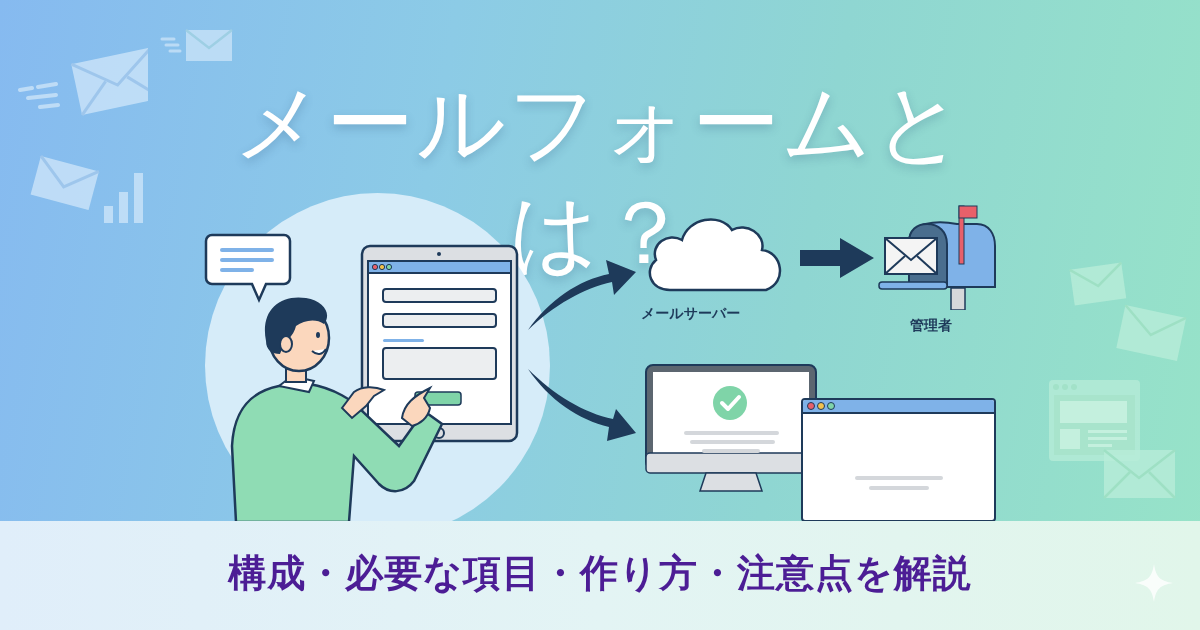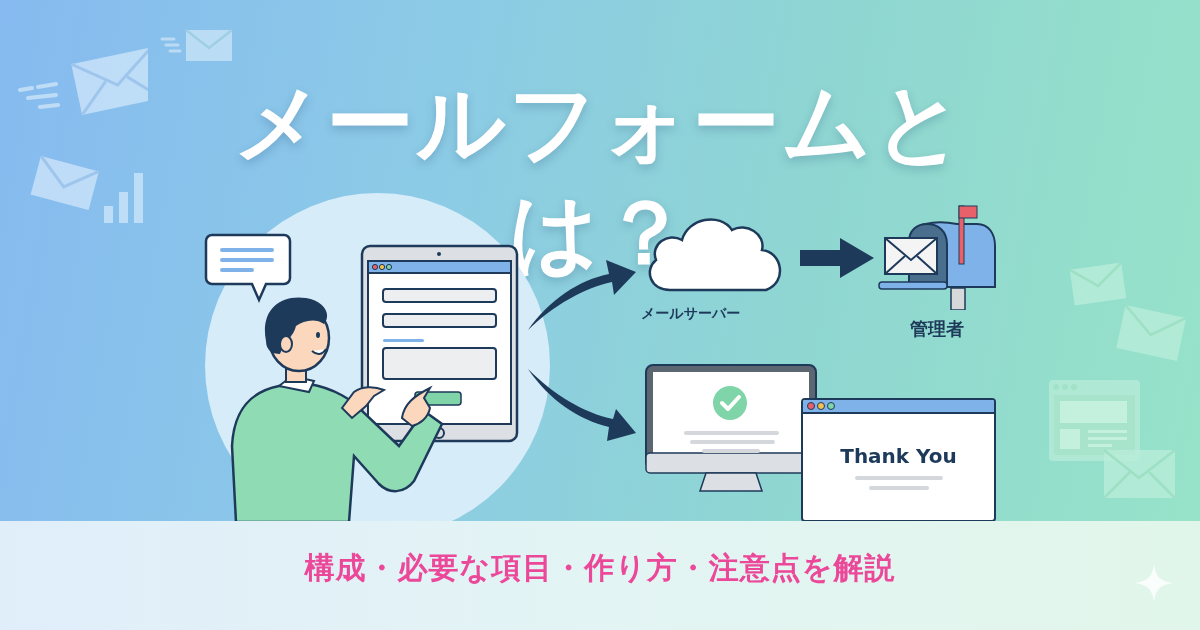--- a/index.html
+++ b/index.html
@@ -5,35 +5,35 @@
   * { box-sizing: border-box; margin: 0; padding: 0; }
   html, body { width: 1200px; height: 630px; overflow: hidden; }
   body {
     position: relative;
     font-family: "DejaVu Sans", "Liberation Sans", sans-serif;
     background: linear-gradient(100deg, #86baf0 0%, #8ccbe6 35%, #8fd6d2 65%, #97e3c8 100%);
   }
   .abs { position: absolute; }
   .title {
     position: absolute; left: 150px; top: 68px; width: 900px; text-align: center;
-    font-size: 88px; font-weight: bold; color: #ffffff; letter-spacing: 2px;
+    font-size: 88px; font-weight: normal; color: #ffffff; letter-spacing: 2px;
     text-shadow: 0 4px 10px rgba(40, 80, 120, 0.25);
     line-height: 110px;
   }
   .circle {
     position: absolute; left: 205px; top: 193px; width: 345px; height: 345px;
     border-radius: 50%; background: #d6ecf9;
   }
   .bottom-band {
     position: absolute; left: 0; top: 521px; width: 1200px; height: 109px;
     background: linear-gradient(90deg, #e0eefa 0%, #e3f4f4 50%, #e1f6ea 100%);
   }
   .subtitle {
     position: absolute; left: 0; top: 548px; width: 1200px; text-align: center;
-    font-size: 30px; font-weight: bold; color: #ec4899; letter-spacing: 1px;
+    font-size: 38px; font-weight: bold; color: #4c1d95; letter-spacing: 1px;
   }
   .label {
     position: absolute; font-weight: bold; color: #1e3a5a;
   }
   .ty-text {
     position: absolute; left: 0; width: 100%; text-align: center;
     font-size: 20px; font-weight: bold; color: #1e3a5a;
   }
 </style>
 </head>
@@ -176,41 +176,40 @@
   <path d="M32,85 V40 C32,20 60,18 80,22 H100 C112,22 118,32 118,44 V85 Z" fill="#7fb2e8" stroke="#1e3a5a" stroke-width="2"></path>
   <path d="M32,85 V40 C32,28 40,22 50,22 C62,22 70,30 70,42 V85 Z" fill="#4a6e8e" stroke="#1e3a5a" stroke-width="2"></path>
   <rect x="2" y="80" width="68" height="7" rx="3" fill="#7fb2e8" stroke="#1e3a5a" stroke-width="1.5"></rect>
   <rect x="8" y="36" width="52" height="36" fill="#f4f4f4" stroke="#1e3a5a" stroke-width="2"></rect>
   <polyline points="8,36 34,58 60,36" fill="none" stroke="#1e3a5a" stroke-width="2"></polyline>
   <line x1="8" y1="72" x2="28" y2="54" stroke="#1e3a5a" stroke-width="2"></line>
   <line x1="60" y1="72" x2="40" y2="54" stroke="#1e3a5a" stroke-width="2"></line>
   <rect x="82" y="4" width="5" height="58" fill="#e8606a" stroke="#1e3a5a" stroke-width="1"></rect>
   <rect x="82" y="4" width="18" height="12" fill="#e8606a" stroke="#1e3a5a" stroke-width="1"></rect>
 </svg>
-<div class="label" style="left:910px;top:317px;font-size:18px;">管理者</div>
+<div class="label" style="left:910px;top:317px;font-size:14px;">管理者</div>
 
 <svg class="abs" style="left:644px;top:363px" width="175" height="135" viewBox="0 0 175 135">
   <rect x="2" y="2" width="170" height="104" rx="7" fill="#5c6670" stroke="#1e3a5a" stroke-width="2"></rect>
   <rect x="9" y="9" width="156" height="88" fill="#ffffff"></rect>
   <rect x="2" y="90" width="170" height="20" rx="4" fill="#dcdfe3" stroke="#1e3a5a" stroke-width="1.5"></rect>
   <path d="M62,110 L56,128 H118 L112,110 Z" fill="#dcdfe3" stroke="#1e3a5a" stroke-width="1.5"></path>
   <circle cx="86" cy="40" r="17" fill="#7fd4a8"></circle>
   <polyline points="78,40 84,46 95,34" fill="none" stroke="#ffffff" stroke-width="4" stroke-linecap="round" stroke-linejoin="round"></polyline>
   <rect x="40" y="68" width="95" height="4" rx="2" fill="#d4d7db"></rect>
   <rect x="46" y="77" width="85" height="4" rx="2" fill="#d4d7db"></rect>
   <rect x="58" y="86" width="58" height="4" rx="2" fill="#d4d7db"></rect>
 </svg>
 
 <div class="abs" style="left:801px;top:398px;width:195px;height:124px;background:#ffffff;border:2px solid #1e3a5a;border-radius:4px;overflow:hidden;">
   <div style="position:absolute;left:0;top:0;width:100%;height:14px;background:#7fb2e8;border-bottom:2px solid #1e3a5a;">
     <span style="position:absolute;left:4px;top:2px;width:8px;height:8px;border-radius:50%;background:#e8606a;border:1px solid #1e3a5a;"></span>
     <span style="position:absolute;left:14px;top:2px;width:8px;height:8px;border-radius:50%;background:#f2c14e;border:1px solid #1e3a5a;"></span>
     <span style="position:absolute;left:24px;top:2px;width:8px;height:8px;border-radius:50%;background:#7fd4a8;border:1px solid #1e3a5a;"></span>
   </div>
-  <div class="ty-text" style="top:44px;">Thank You</div>
   <div style="position:absolute;left:52px;top:76px;width:88px;height:4px;border-radius:2px;background:#d4d7db;"></div>
   <div style="position:absolute;left:66px;top:86px;width:60px;height:4px;border-radius:2px;background:#d4d7db;"></div>
 </div>
 
 <div class="bottom-band"></div>
 <div class="subtitle">構成・必要な項目・作り方・注意点を解説</div>
 
 <svg class="abs" style="left:1133px;top:562px" width="42" height="42" viewBox="0 0 42 42">
   <path d="M21,2 C23,15 27,19 40,21 C27,23 23,27 21,40 C19,27 15,23 2,21 C15,19 19,15 21,2 Z" fill="#ffffff" opacity="0.8"></path>
 </svg>

